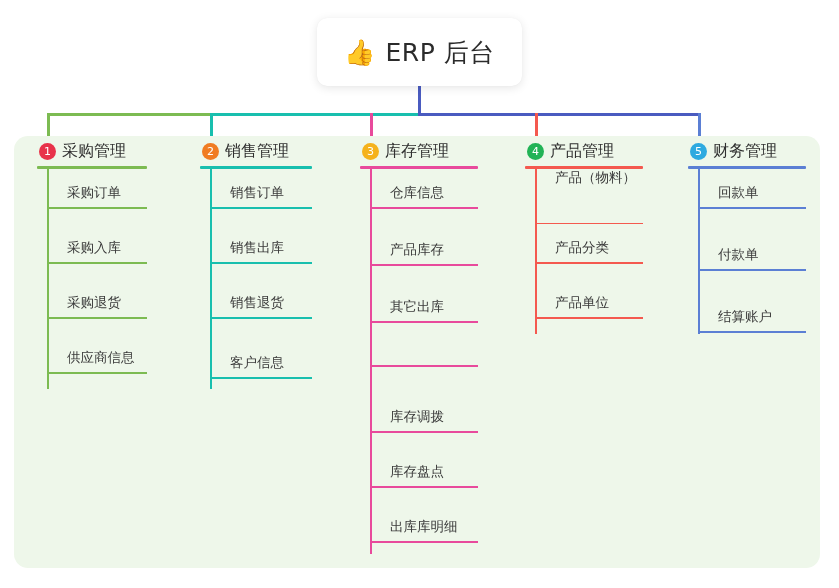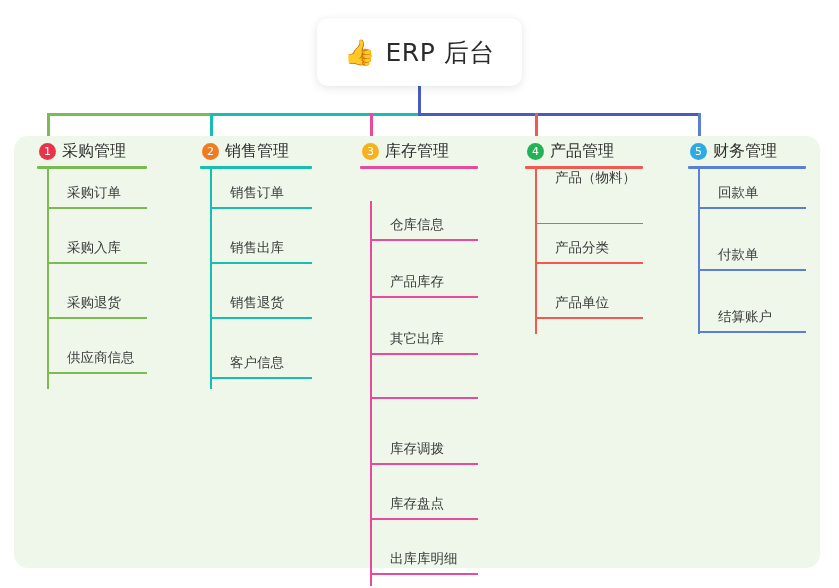--- a/index.html
+++ b/index.html
@@ -199,21 +199,21 @@
       </div>
     </div>
     <div class="column" style="left: 360px; width: 118px;">
       <div class="col-header">
         <span class="badge" style="background: rgb(245, 178, 28);">3</span>
         <span class="col-title">库存管理</span>
       </div>
       <div class="col-rule" style="background: rgb(232, 74, 156); width: 118px;"></div>
       <div class="col-body">
         <div class="spine" style="background: rgb(232, 74, 156); height: 385px;"></div>
-        <div class="leaf" style="height: 55px; margin-top: 32px;">
+        <div class="leaf" style="height: 55px;">
           <div class="leaf-text">仓库信息</div>
           <div class="leaf-rule" style="background: rgb(232, 74, 156); width: 108px;"></div>
         </div>
         <div class="leaf" style="height: 59px;">
           <div class="leaf-text">产品库存</div>
           <div class="leaf-rule" style="background: rgb(232, 74, 156); width: 108px;"></div>
         </div>
         <div class="leaf" style="height: 55px;">
           <div class="leaf-text">其它出库</div>
           <div class="leaf-rule" style="background: rgb(232, 74, 156); width: 108px;"></div>

